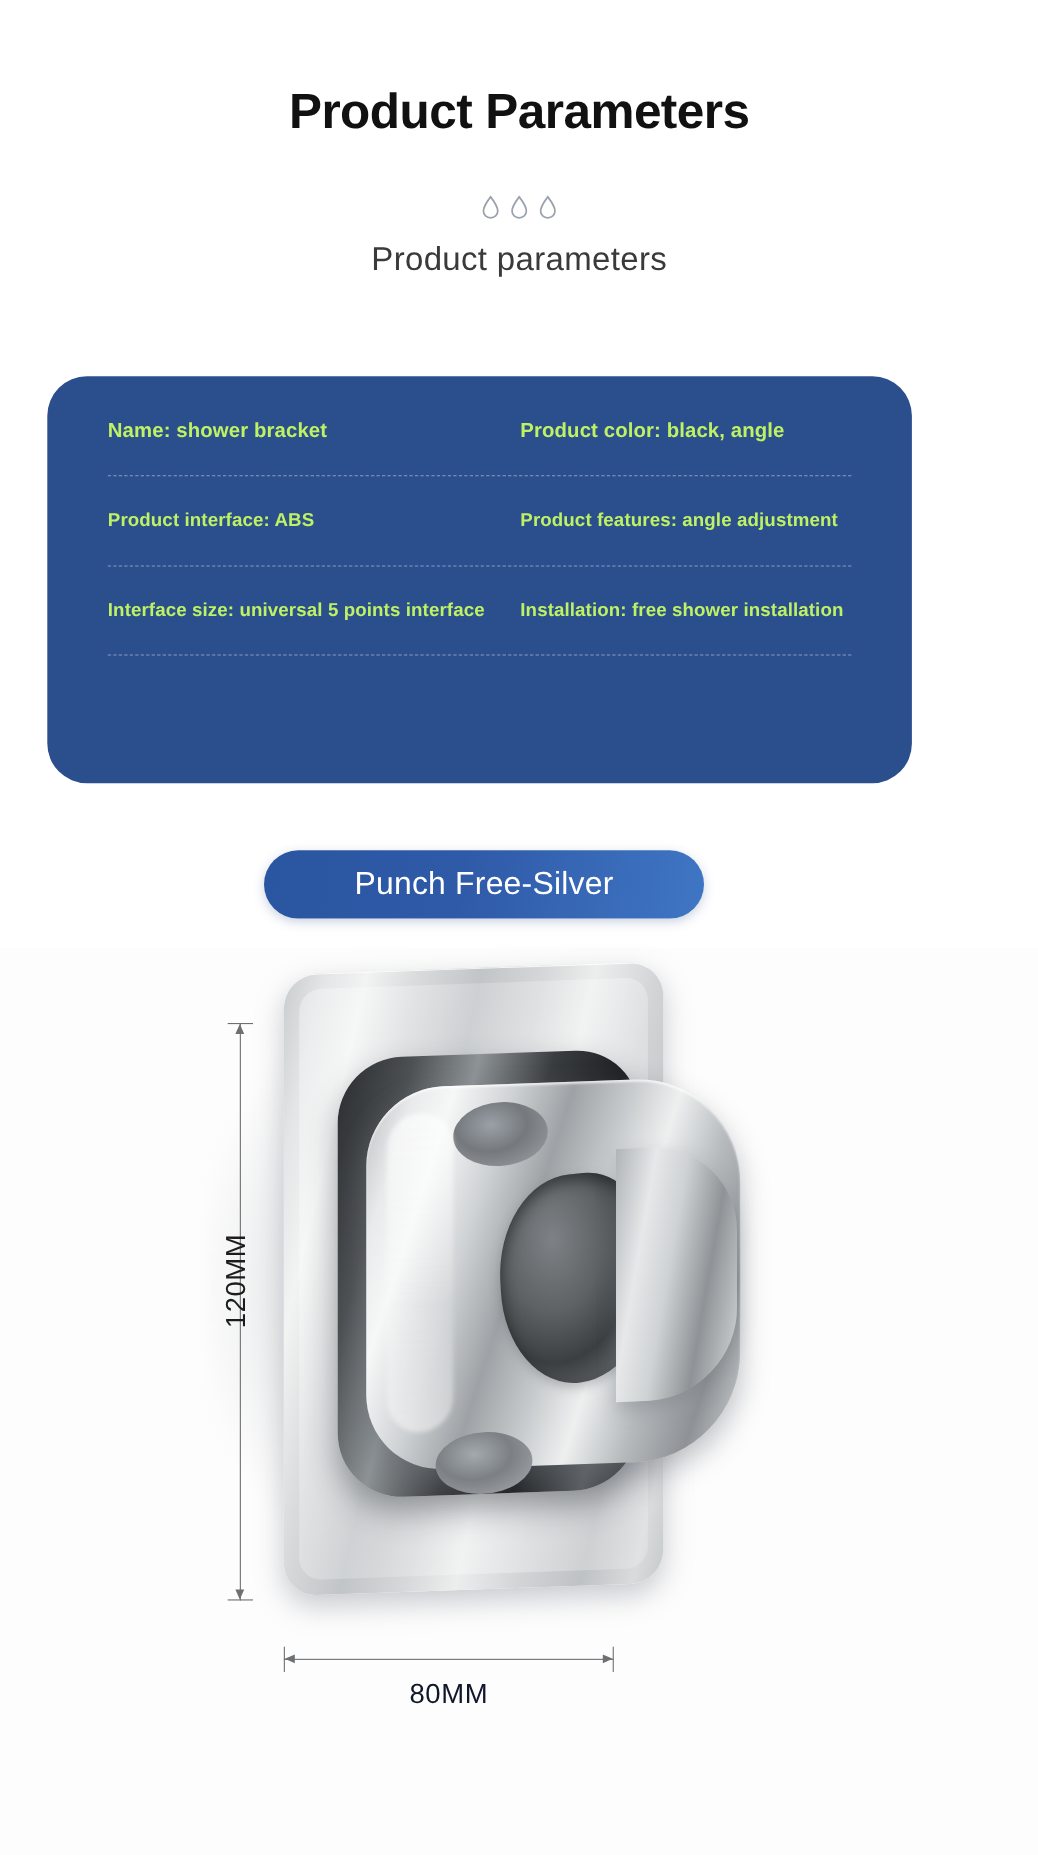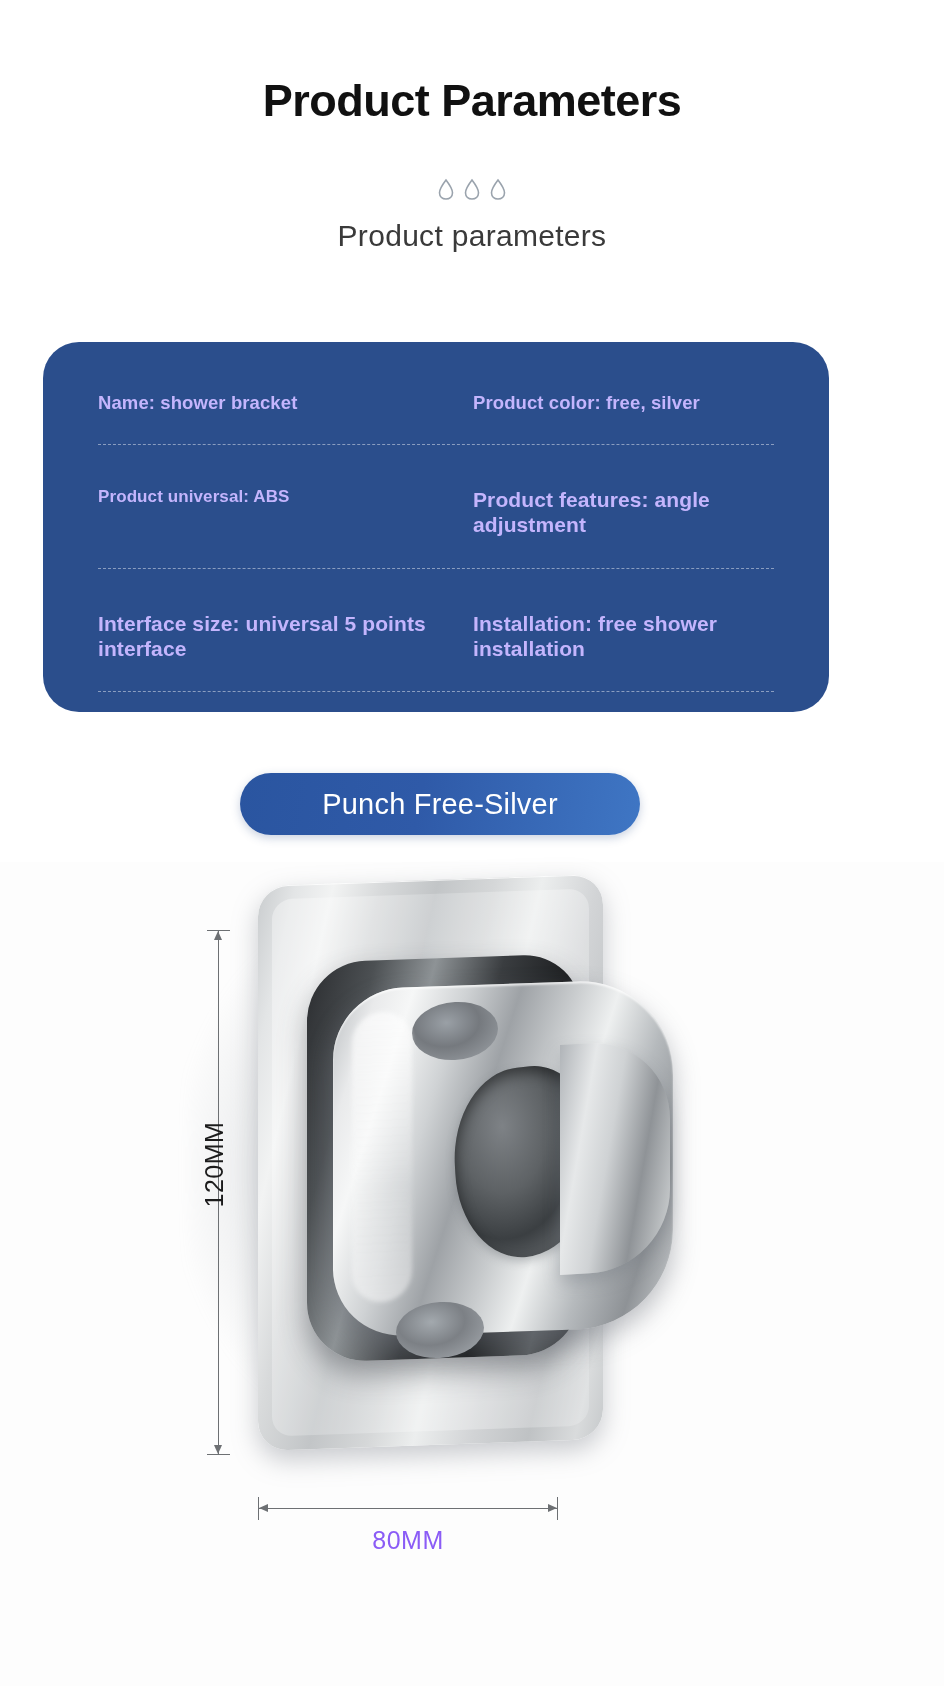--- a/index.html
+++ b/index.html
@@ -58,29 +58,28 @@
     background: #2b4e8c;
     border-radius: 36px;
     box-sizing: border-box;
     padding: 38px 55px 0 55px;
   }
   .row {
     display: flex;
     align-items: flex-start;
   }
   .cell {
-    color: #c4b5fd;
+    color: #bef264;
     line-height: 1.2;
-    margin-top: 12px;
   }
   .cell.left { width: 375px; flex: 0 0 375px; }
   .cell.right { flex: 1 1 auto; }
   .s-big { font-size: 18.5px; font-weight: bold; letter-spacing: 0.1px; }
   .s-mid { font-size: 17px; font-weight: bold; letter-spacing: 0.1px; }
-  .s-sm  { font-size: 21px; font-weight: bold; letter-spacing: 0.1px; }
+  .s-sm  { font-size: 17px; font-weight: bold; letter-spacing: 0.1px; }
   .dashrow {
     height: 0;
     border-top: 1.6px dashed rgba(255,255,255,0.45);
     margin: 0;
   }
   .sp1 { height: 30px; }
   .sp2 { height: 30px; }
 
   
   .pill {
@@ -289,21 +288,21 @@
   }
   .dim-h-arrow-l { left: 1px; border-right: 9px solid #6d7073; }
   .dim-h-arrow-r { right: 1px; border-left: 9px solid #6d7073; }
   .dim-h-label {
     position: absolute;
     left: 258px;
     top: 664px;
     width: 300px;
     text-align: center;
     font-size: 25px;
-    color: #8b5cf6;
+    color: #0f172a;
     letter-spacing: 0.5px;
   }
 </style>
 </head>
 <body>
 
 <div class="page">
 
   <div class="title">Product Parameters</div>
 
@@ -316,28 +315,28 @@
       </g>
     </svg>
   </div>
 
   <div class="subtitle">Product parameters</div>
 
   <div class="panel">
 
     <div class="row">
       <div class="cell left s-big">Name: shower bracket</div>
-      <div class="cell right s-big">Product color: free, silver</div>
+      <div class="cell right s-big">Product color: black, angle</div>
     </div>
     <div class="sp1"></div>
     <div class="dashrow"></div>
     <div class="sp2"></div>
 
     <div class="row">
-      <div class="cell left s-mid">Product universal: ABS</div>
+      <div class="cell left s-mid">Product interface: ABS</div>
       <div class="cell right s-sm">Product features: angle adjustment</div>
     </div>
     <div class="sp1"></div>
     <div class="dashrow"></div>
     <div class="sp2"></div>
 
     <div class="row">
       <div class="cell left s-sm">Interface size: universal 5 points interface</div>
       <div class="cell right s-sm">Installation: free shower installation</div>
     </div>

